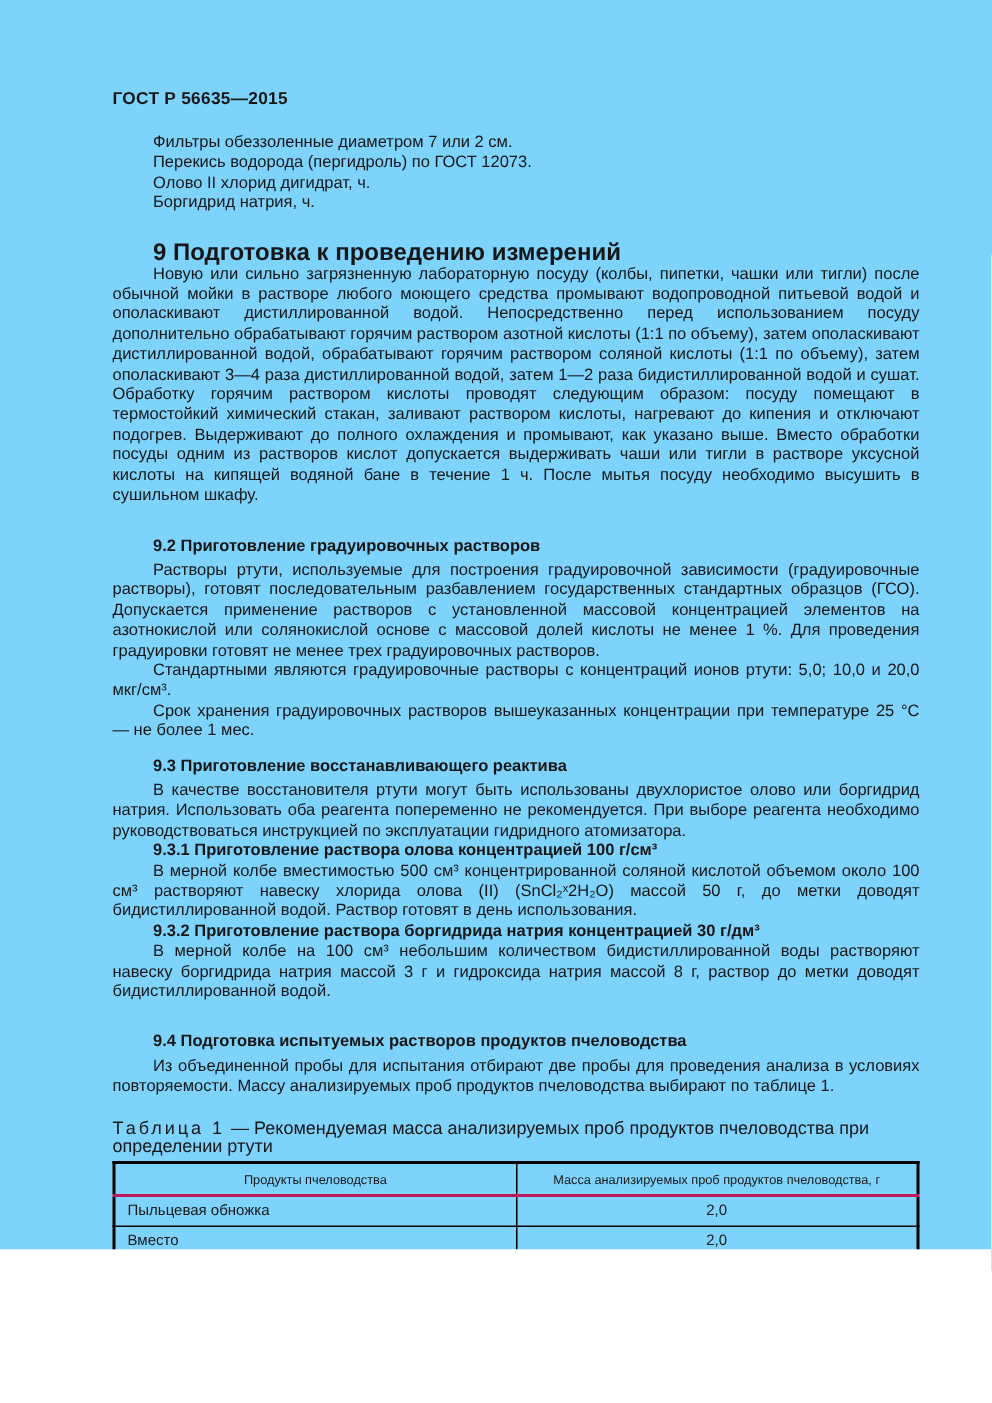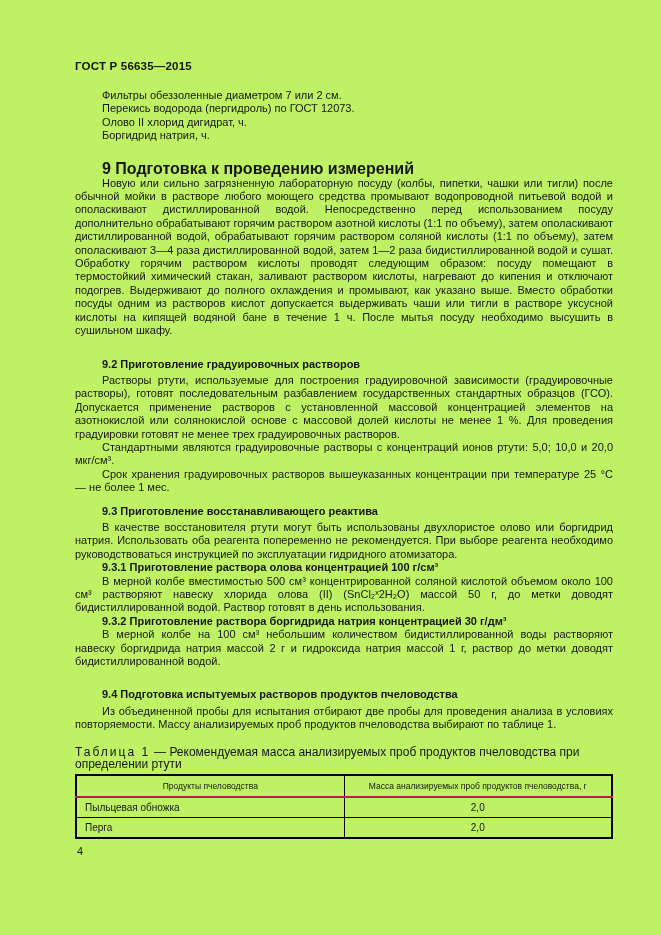--- a/index.html
+++ b/index.html
@@ -1,17 +1,17 @@
 <!DOCTYPE html>
 <html><head>
 <meta charset="utf-8">
 <style>
   html,body { margin:0; padding:0; background:#ffffff; }
   .page {
-    position:relative; width:661px; height:935px; background:#bef264;
+    position:relative; width:661px; height:833px; background:#7dd3fc;
     font-family:"Liberation Sans", sans-serif; color:#161616; overflow:hidden;
   }
   .doc-header { position:absolute; top:60px; left:75px; font-size:11.5px; font-weight:bold; letter-spacing:.2px; }
   .content { position:absolute; top:89px; left:75px; width:538px; font-size:11px; line-height:13.4px; }
   .reagent-line { padding-left:27px; }
   .h1 { font-weight:bold; font-size:16px; line-height:17px; margin:17px 0 0 27px; }
   .h2 { font-weight:bold; margin:10px 0 3px 27px; }
   .h2.big-gap { margin-top:20px; }
   p.body { margin:0; text-align:justify; text-indent:27px; }
   .h3 { font-weight:bold; text-indent:27px; margin:0; }
@@ -53,21 +53,21 @@
     <p class="body">Стандартными являются градуировочные растворы с концентраций ионов ртути: 5,0; 10,0 и 20,0 мкг/см³.</p>
     <p class="body">Срок хранения градуировочных растворов вышеуказанных концентрации при температуре 25 °С — не более 1 мес.</p>
 
     <div class="h2">9.3 Приготовление восстанавливающего реактива</div>
     <p class="body">В качестве восстановителя ртути могут быть использованы двухлористое олово или боргидрид натрия. Использовать оба реагента попеременно не рекомендуется. При выборе реагента необходимо руководствоваться инструкцией по эксплуатации гидридного атомизатора.</p>
 
     <p class="h3">9.3.1 Приготовление раствора олова концентрацией 100 г/см³</p>
     <p class="body">В мерной колбе вместимостью 500 см³ концентрированной соляной кислотой объемом около 100 см³ растворяют навеску хлорида олова (II) (SnCl₂ˣ2H₂O) массой 50 г, до метки доводят бидистиллированной водой. Раствор готовят в день использования.</p>
 
     <p class="h3">9.3.2 Приготовление раствора боргидрида натрия концентрацией 30 г/дм³</p>
-    <p class="body">В мерной колбе на 100 см³ небольшим количеством бидистиллированной воды растворяют навеску боргидрида натрия массой 2 г и гидроксида натрия массой 1 г, раствор до метки доводят бидистиллированной водой.</p>
+    <p class="body">В мерной колбе на 100 см³ небольшим количеством бидистиллированной воды растворяют навеску боргидрида натрия массой 3 г и гидроксида натрия массой 8 г, раствор до метки доводят бидистиллированной водой.</p>
 
     <div class="h2 big-gap">9.4 Подготовка испытуемых растворов продуктов пчеловодства</div>
     <p class="body">Из объединенной пробы для испытания отбирают две пробы для проведения анализа в условиях повторяемости. Массу анализируемых проб продуктов пчеловодства выбирают по таблице 1.</p>
 
     <div class="tcaption">
       <span class="tlabel">Таблица 1</span><span>— Рекомендуемая масса анализируемых проб продуктов пчеловодства при определении ртути</span>
     </div>
 
     <table class="t1">
       <thead>
@@ -75,21 +75,21 @@
           <th>Продукты пчеловодства</th>
           <th>Масса анализируемых проб продуктов пчеловодства, г</th>
         </tr>
       </thead>
       <tbody>
         <tr>
           <td>Пыльцевая обножка</td>
           <td class="center">2,0</td>
         </tr>
         <tr>
-          <td>Перга</td>
+          <td>Вместо</td>
           <td class="center">2,0</td>
         </tr>
       </tbody>
     </table>
 
   </div>
 
   <div class="pagenum">4</div>
 
 </div>

